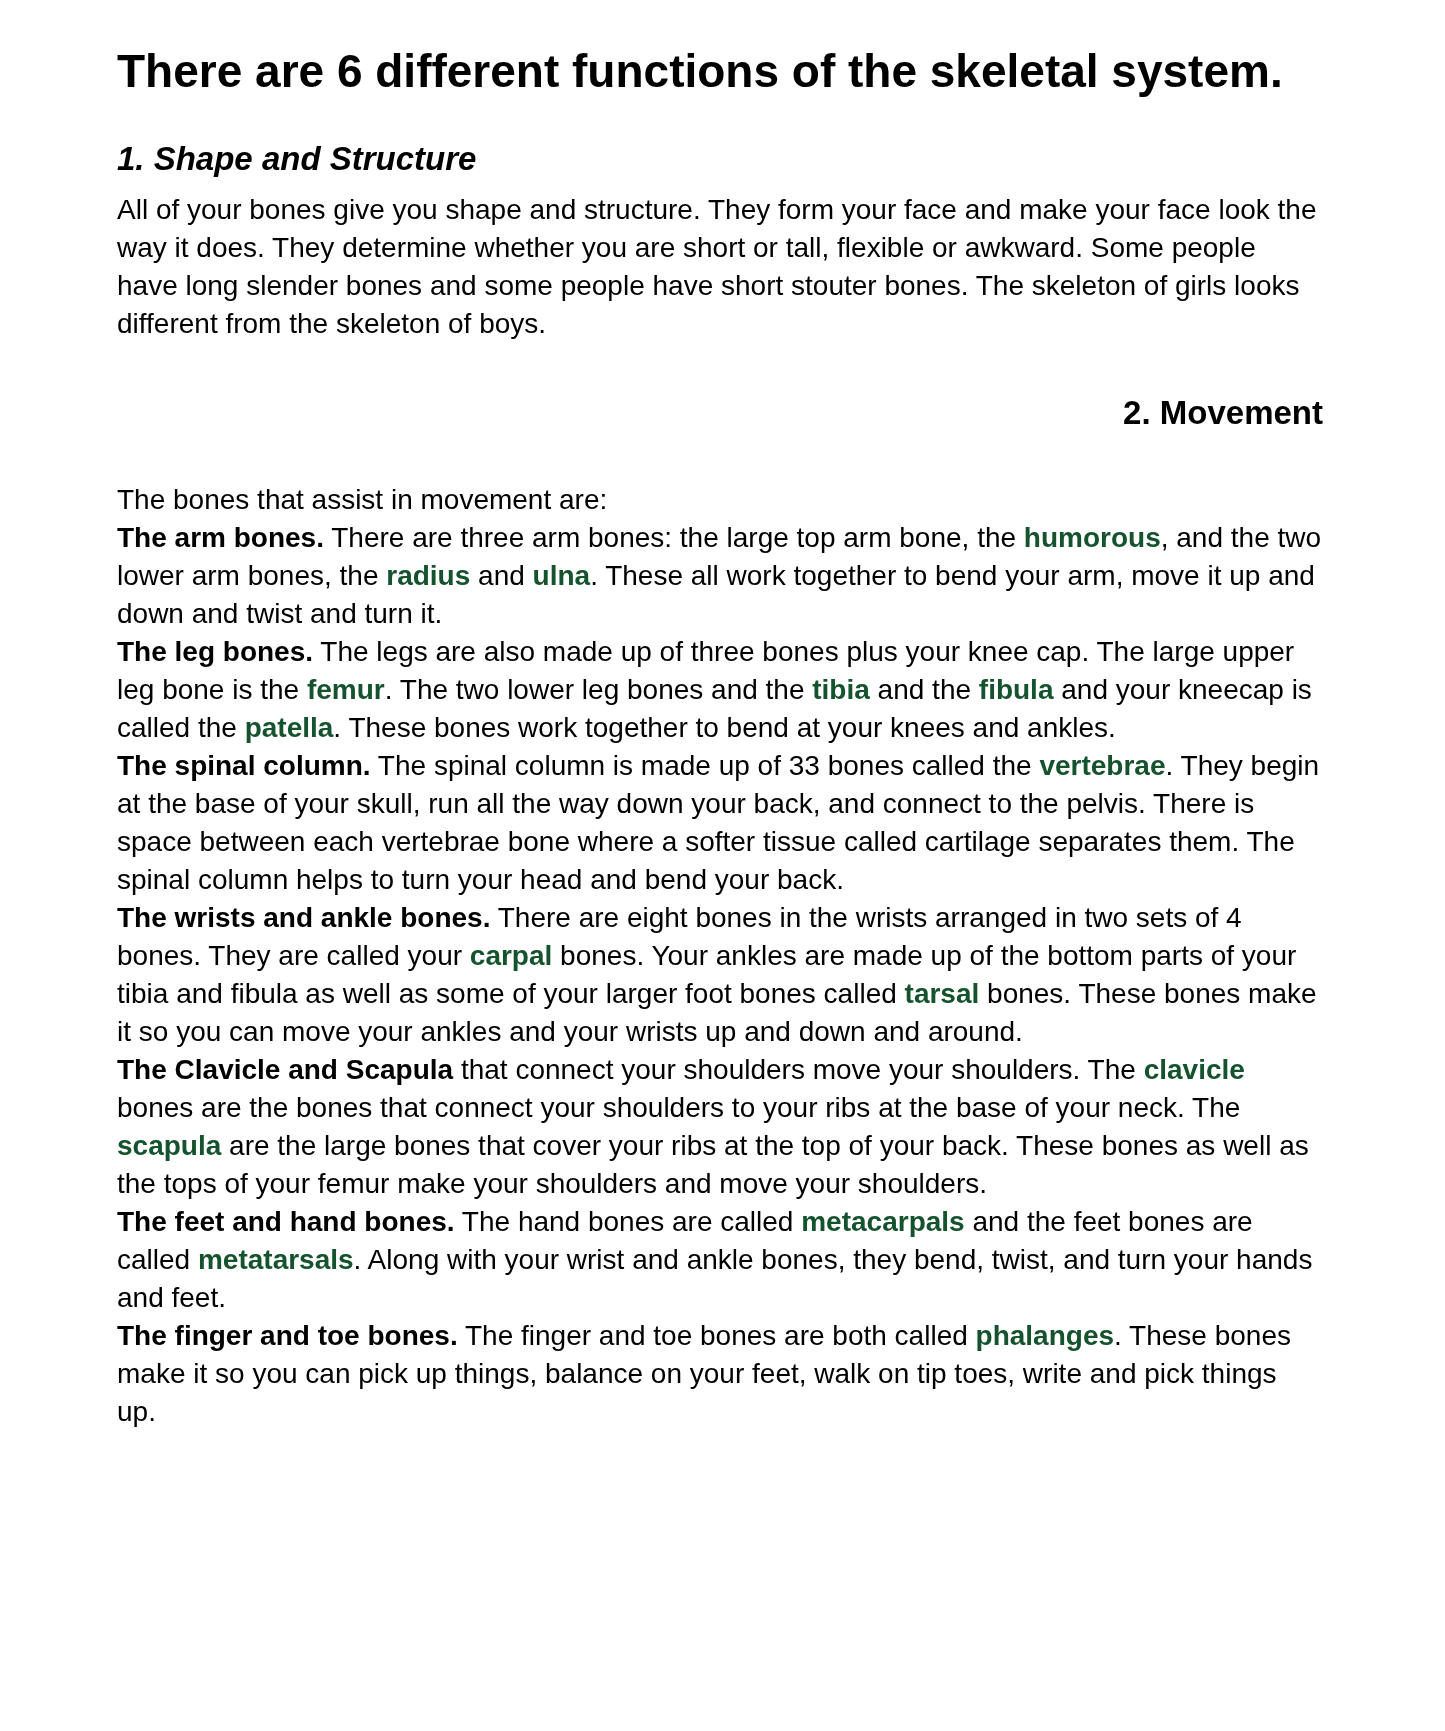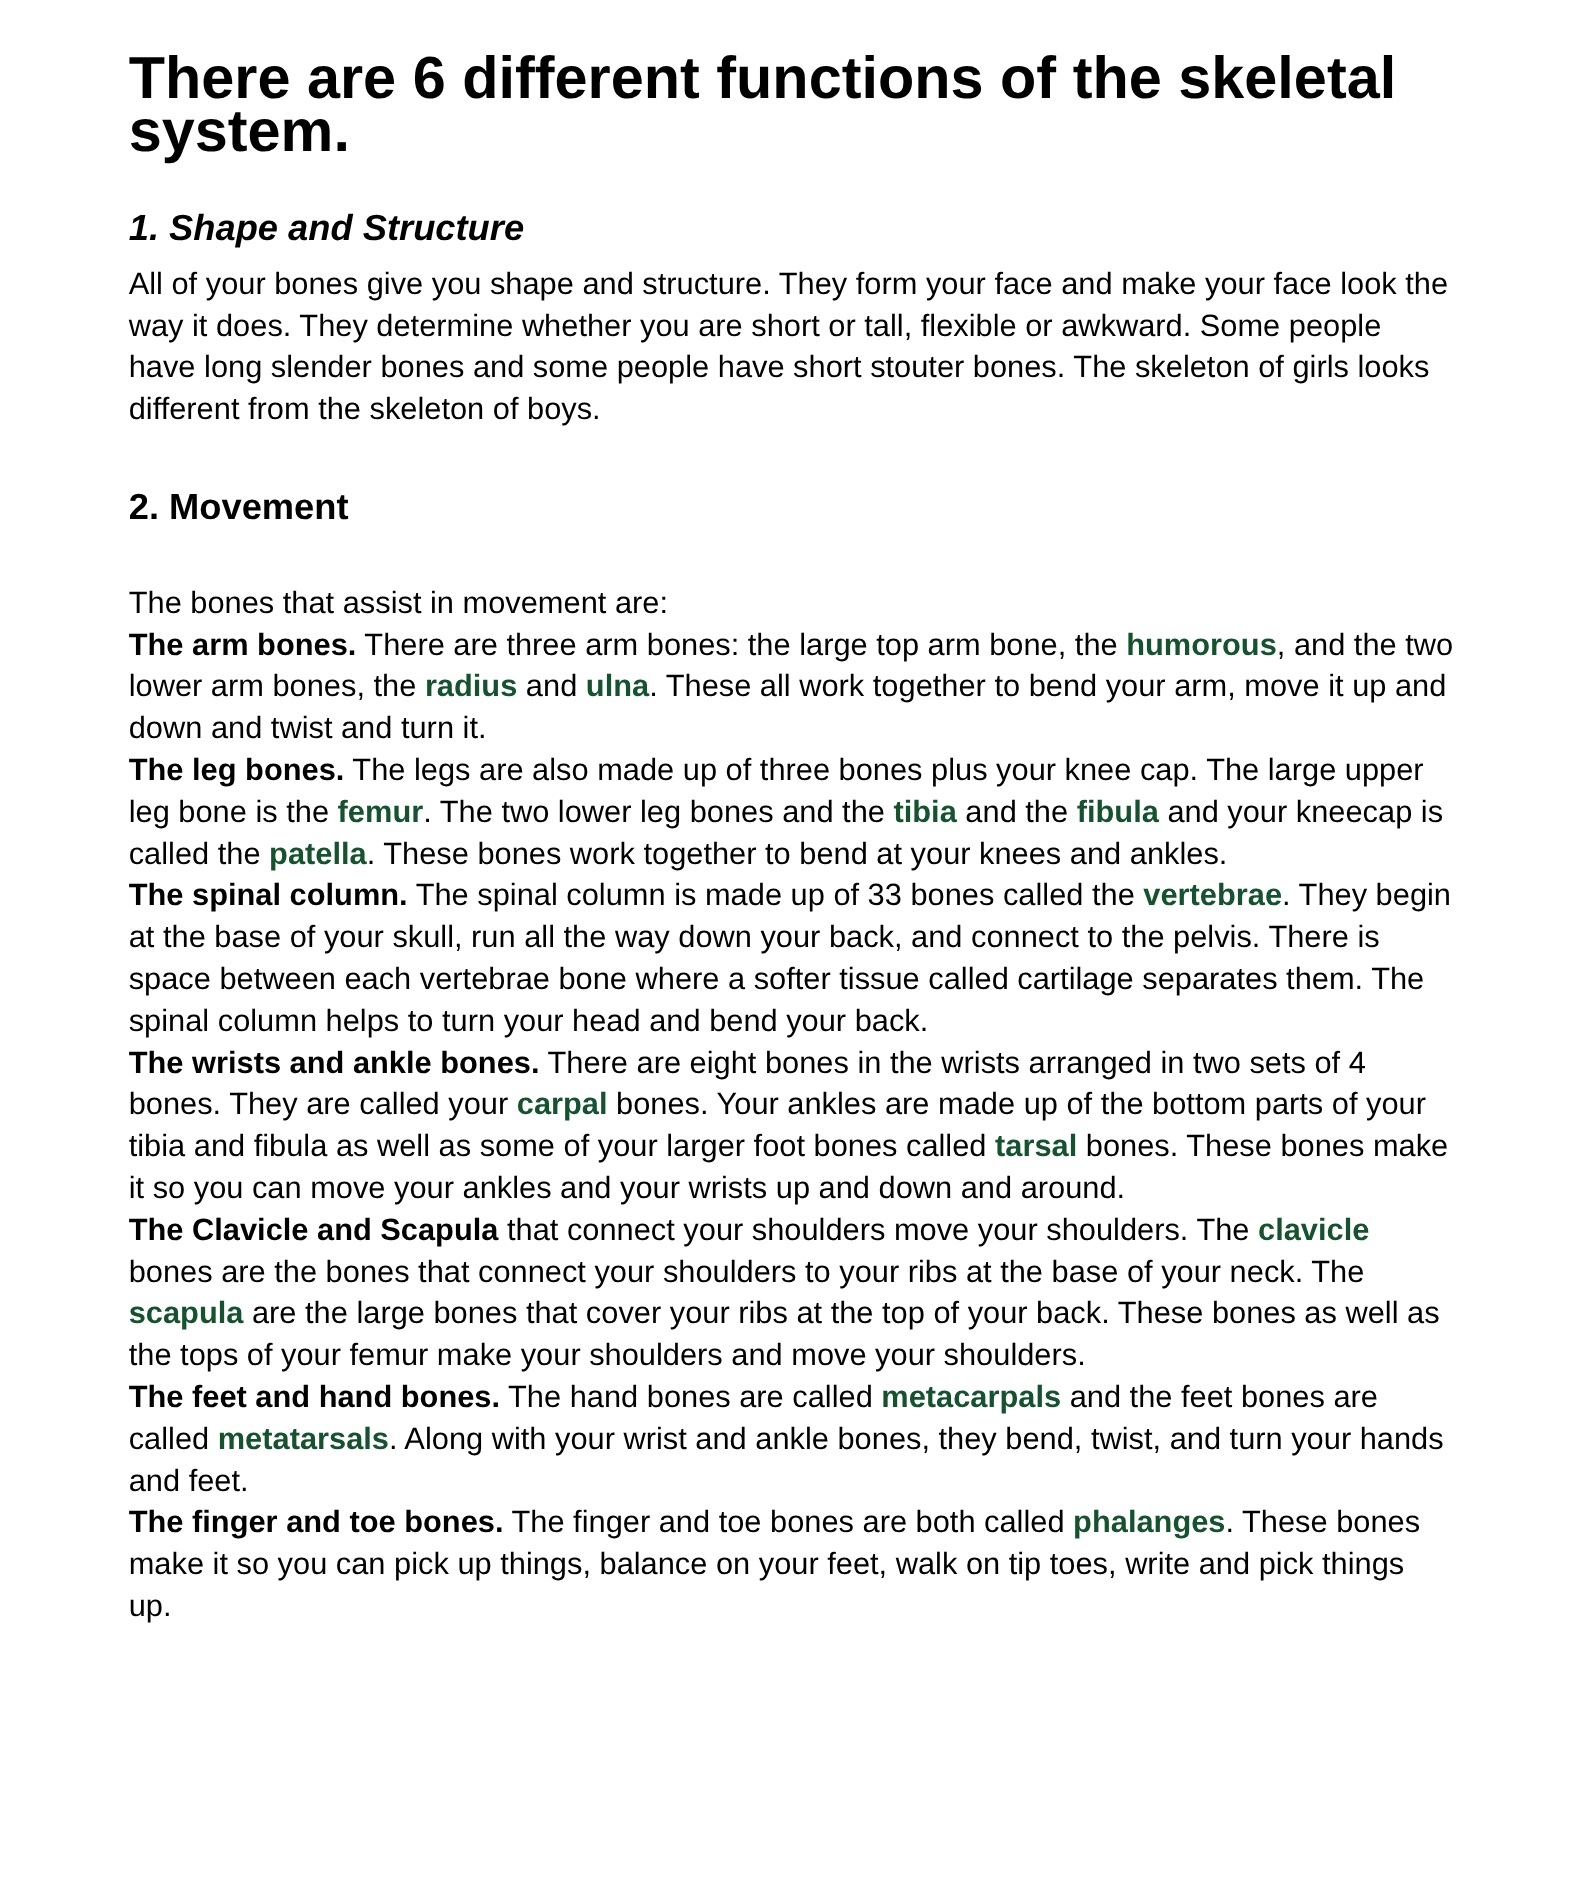--- a/index.html
+++ b/index.html
@@ -13,33 +13,33 @@
     color: #000000;
   }
   .page {
     position: absolute;
     left: 117px;
     top: 0;
     width: 1206px;
   }
   .doc-title {
     margin: 47px 0 0 0;
-    font-size: 54px;
+    font-size: 46px;
     line-height: 48px;
     font-weight: 700;
     color: #000000;
   }
   .section-heading {
     font-size: 33px;
     line-height: 40px;
     font-weight: 700;
     color: #000000;
   }
   .section-shape .section-heading { margin: 44px 0 0 0; font-style: italic; }
-  .section-movement .section-heading { margin: 50px 0 0 0; }
+  .section-movement .section-heading { margin: 50px 0 0 0; text-align: right; }
   .section-shape .body-block { margin-top: 12px; }
   .section-movement .body-block { margin-top: 48px; }
   .body-block p {
     margin: 0;
     font-size: 28px;
     line-height: 38px;
     color: #000000;
   }
   .b { font-weight: 700; }
   .r { font-weight: 700; color: #14532d; }

